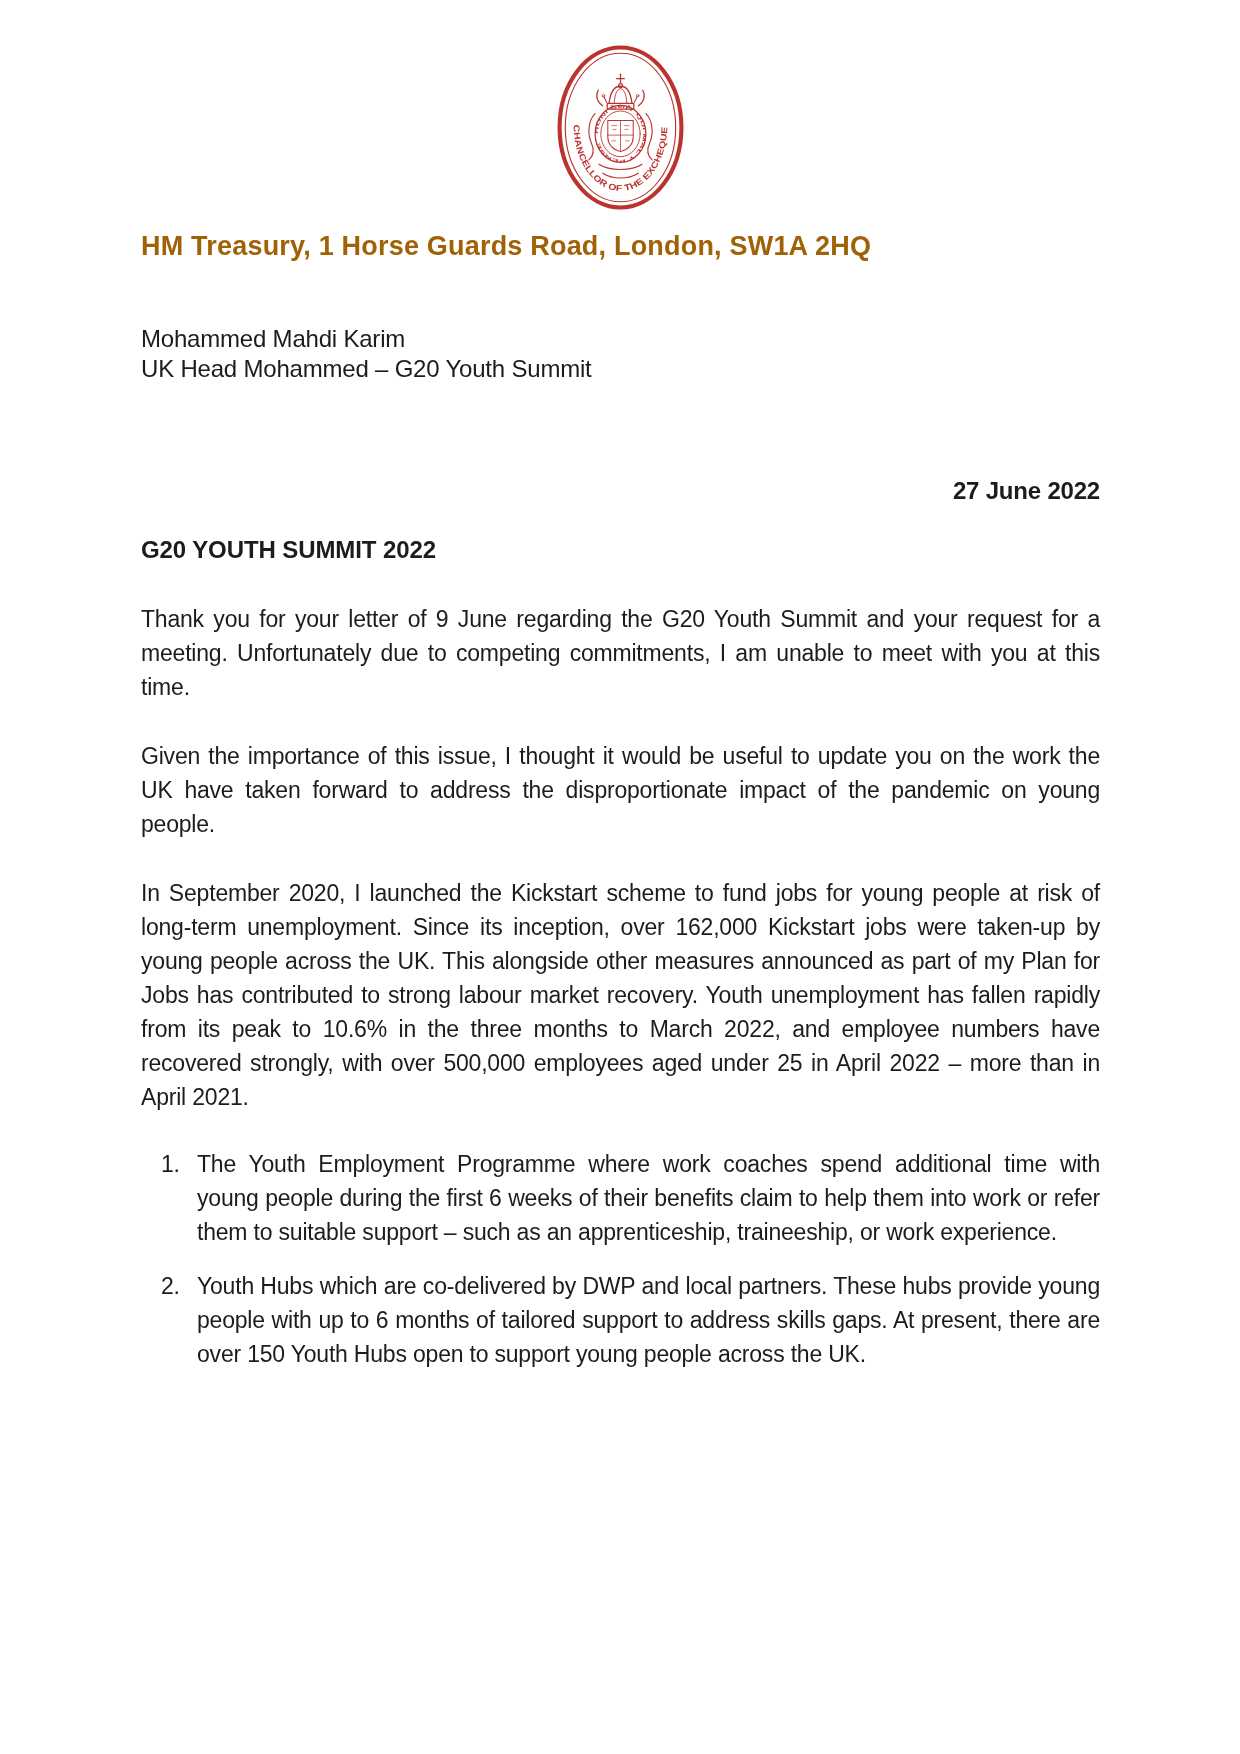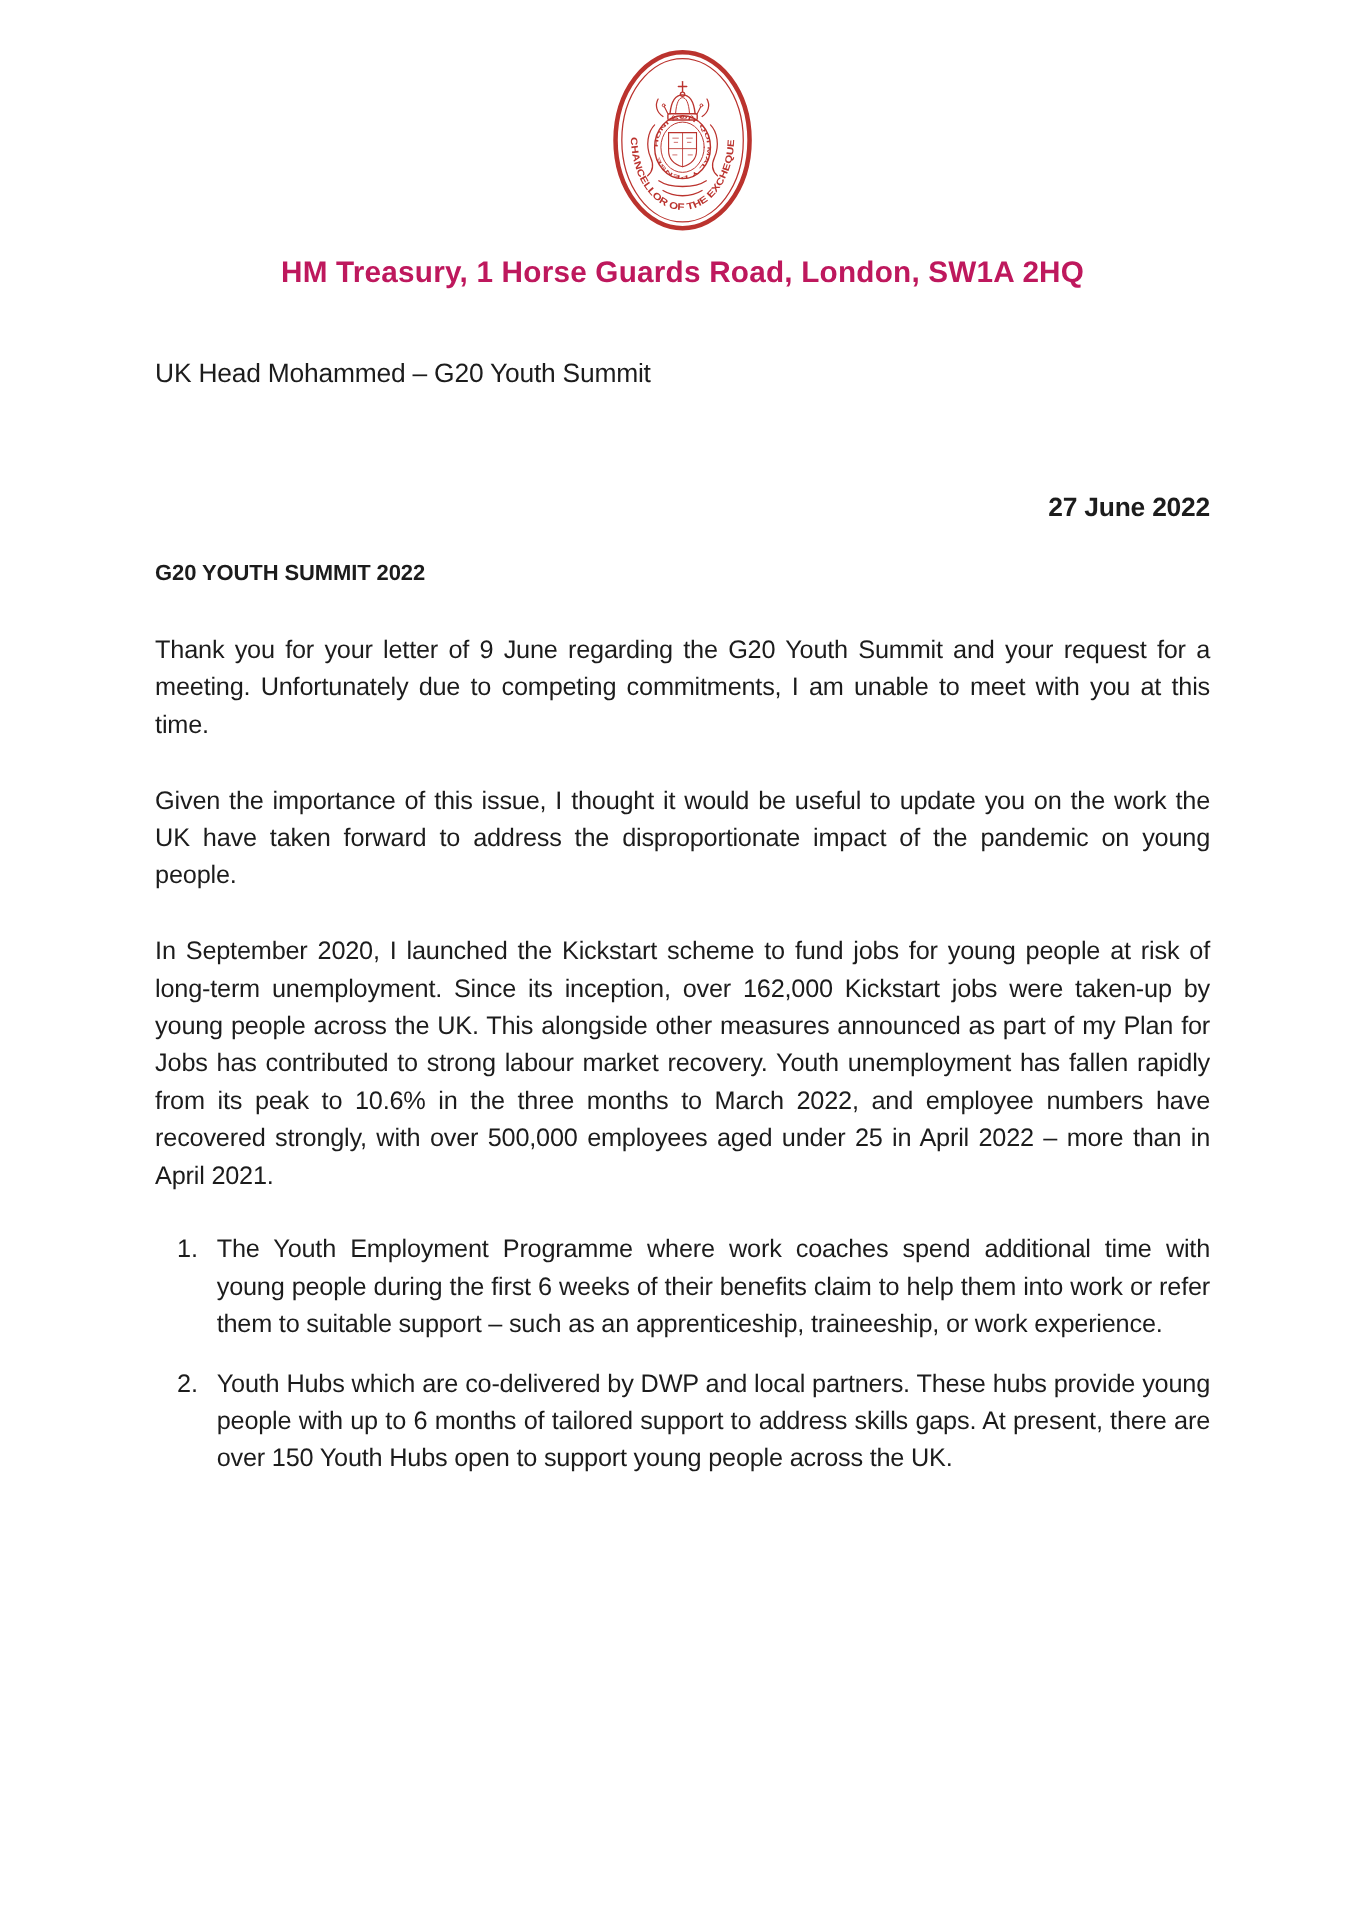--- a/index.html
+++ b/index.html
@@ -14,22 +14,22 @@
     box-sizing: border-box;
     padding: 45px 140px 60px 141px;
   }
   .crest-wrap {
     text-align: center;
     margin: 0;
   }
   .crest-svg { display: inline-block; }
   .address-line {
     margin-top: 16px;
-    text-align: center;
-    color: #be185d;
+    text-align: left;
+    color: #a16207;
     font-size: 27px;
     font-weight: 700;
     letter-spacing: 0.2px;
     line-height: 32px;
   }
   .recipient {
     margin-top: 62px;
     font-size: 24px;
     line-height: 30px;
     letter-spacing: -0.2px;
@@ -43,21 +43,21 @@
     font-weight: bold;
   }
   .salutation {
     margin-top: 58px;
     font-size: 24px;
     line-height: 34px;
     letter-spacing: -0.2px;
   }
   .subject {
     margin-top: 25px;
-    font-size: 20px;
+    font-size: 24px;
     font-weight: 700;
     line-height: 34px;
     letter-spacing: -0.1px;
   }
   .para {
     margin-top: 35px;
     font-size: 23px;
     line-height: 34px;
     letter-spacing: -0.2px;
     text-align: justify;
@@ -138,20 +138,21 @@
         <path d="M 128 96 C 137 90 140 80 135 71"></path>
         <path d="M 66 188 C 82 199 118 199 134 188"></path>
         <path d="M 72 202 C 88 212 112 212 128 202"></path>
       </g>
     </svg>
   </div>
 
   <div class="address-line">HM Treasury, 1 Horse Guards Road, London, SW1A 2HQ</div>
 
   <div class="recipient">
+    <div>Mohammed Mahdi Karim</div>
     <div>UK Head Mohammed – G20 Youth Summit</div>
   </div>
 
   <div class="date-line">27 June 2022</div>
 
 
   <div class="subject">G20 YOUTH SUMMIT 2022</div>
 
   <div class="para">Thank you for your letter of 9 June regarding the G20 Youth Summit and your request for a meeting. Unfortunately due to competing commitments, I am unable to meet with you at this time.</div>
   <div class="para">Given the importance of this issue, I thought it would be useful to update you on the work the UK have taken forward to address the disproportionate impact of the pandemic on young people.</div>

